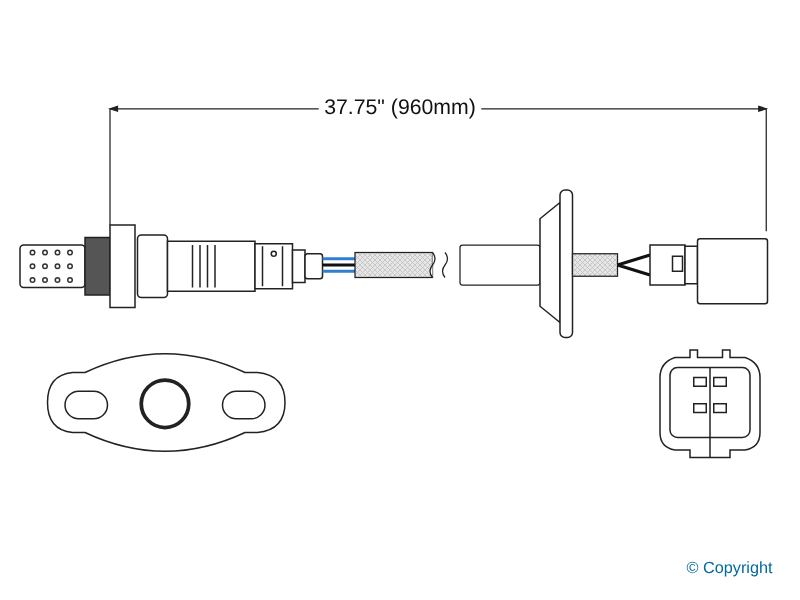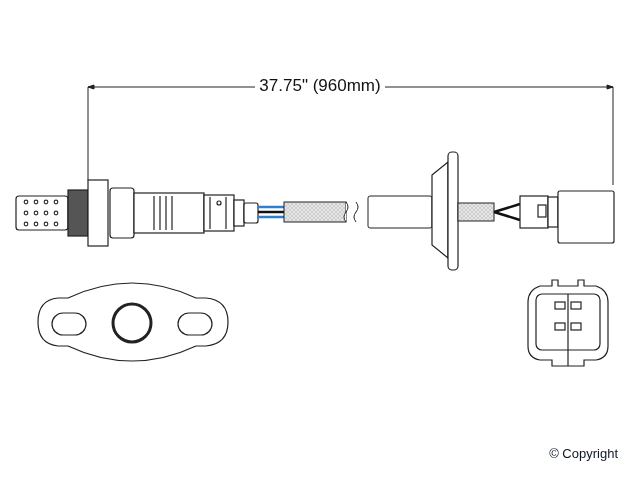--- a/index.html
+++ b/index.html
@@ -1,20 +1,20 @@
 <!DOCTYPE html>
 <html><head>
   <meta charset="utf-8">
   <style>
     html, body { margin: 0; padding: 0; background: #ffffff; }
     body { width: 640px; height: 480px; position: relative; overflow: hidden; font-family: "Liberation Sans", sans-serif; }
     #canvas { position: absolute; left: 0; top: 0; width: 640px; height: 480px; }
     .dim-label { position: absolute; top: 76px; left: 0; width: 640px; text-align: center; font-size: 17px; color: #111; }
     .dim-label span { background: #fff; padding: 0 4px; }
-    .copyright { position: absolute; right: 22px; top: 446px; font-size: 13px; color: #0f172a; }
+    .copyright { position: absolute; right: 22px; top: 446px; font-size: 13px; color: #0369a1; }
   </style>
 </head>
 <body>
 
 <svg id="canvas" viewBox="0 0 640 480" xmlns="http://www.w3.org/2000/svg">
   <defs>
     <pattern id="braid" width="4" height="4" patternUnits="userSpaceOnUse">
       <rect width="4" height="4" fill="#e6e6e6"></rect>
       <path d="M0 0 L4 4 M4 0 L0 4" stroke="#bdbdbd" stroke-width="0.6"></path>
     </pattern>

